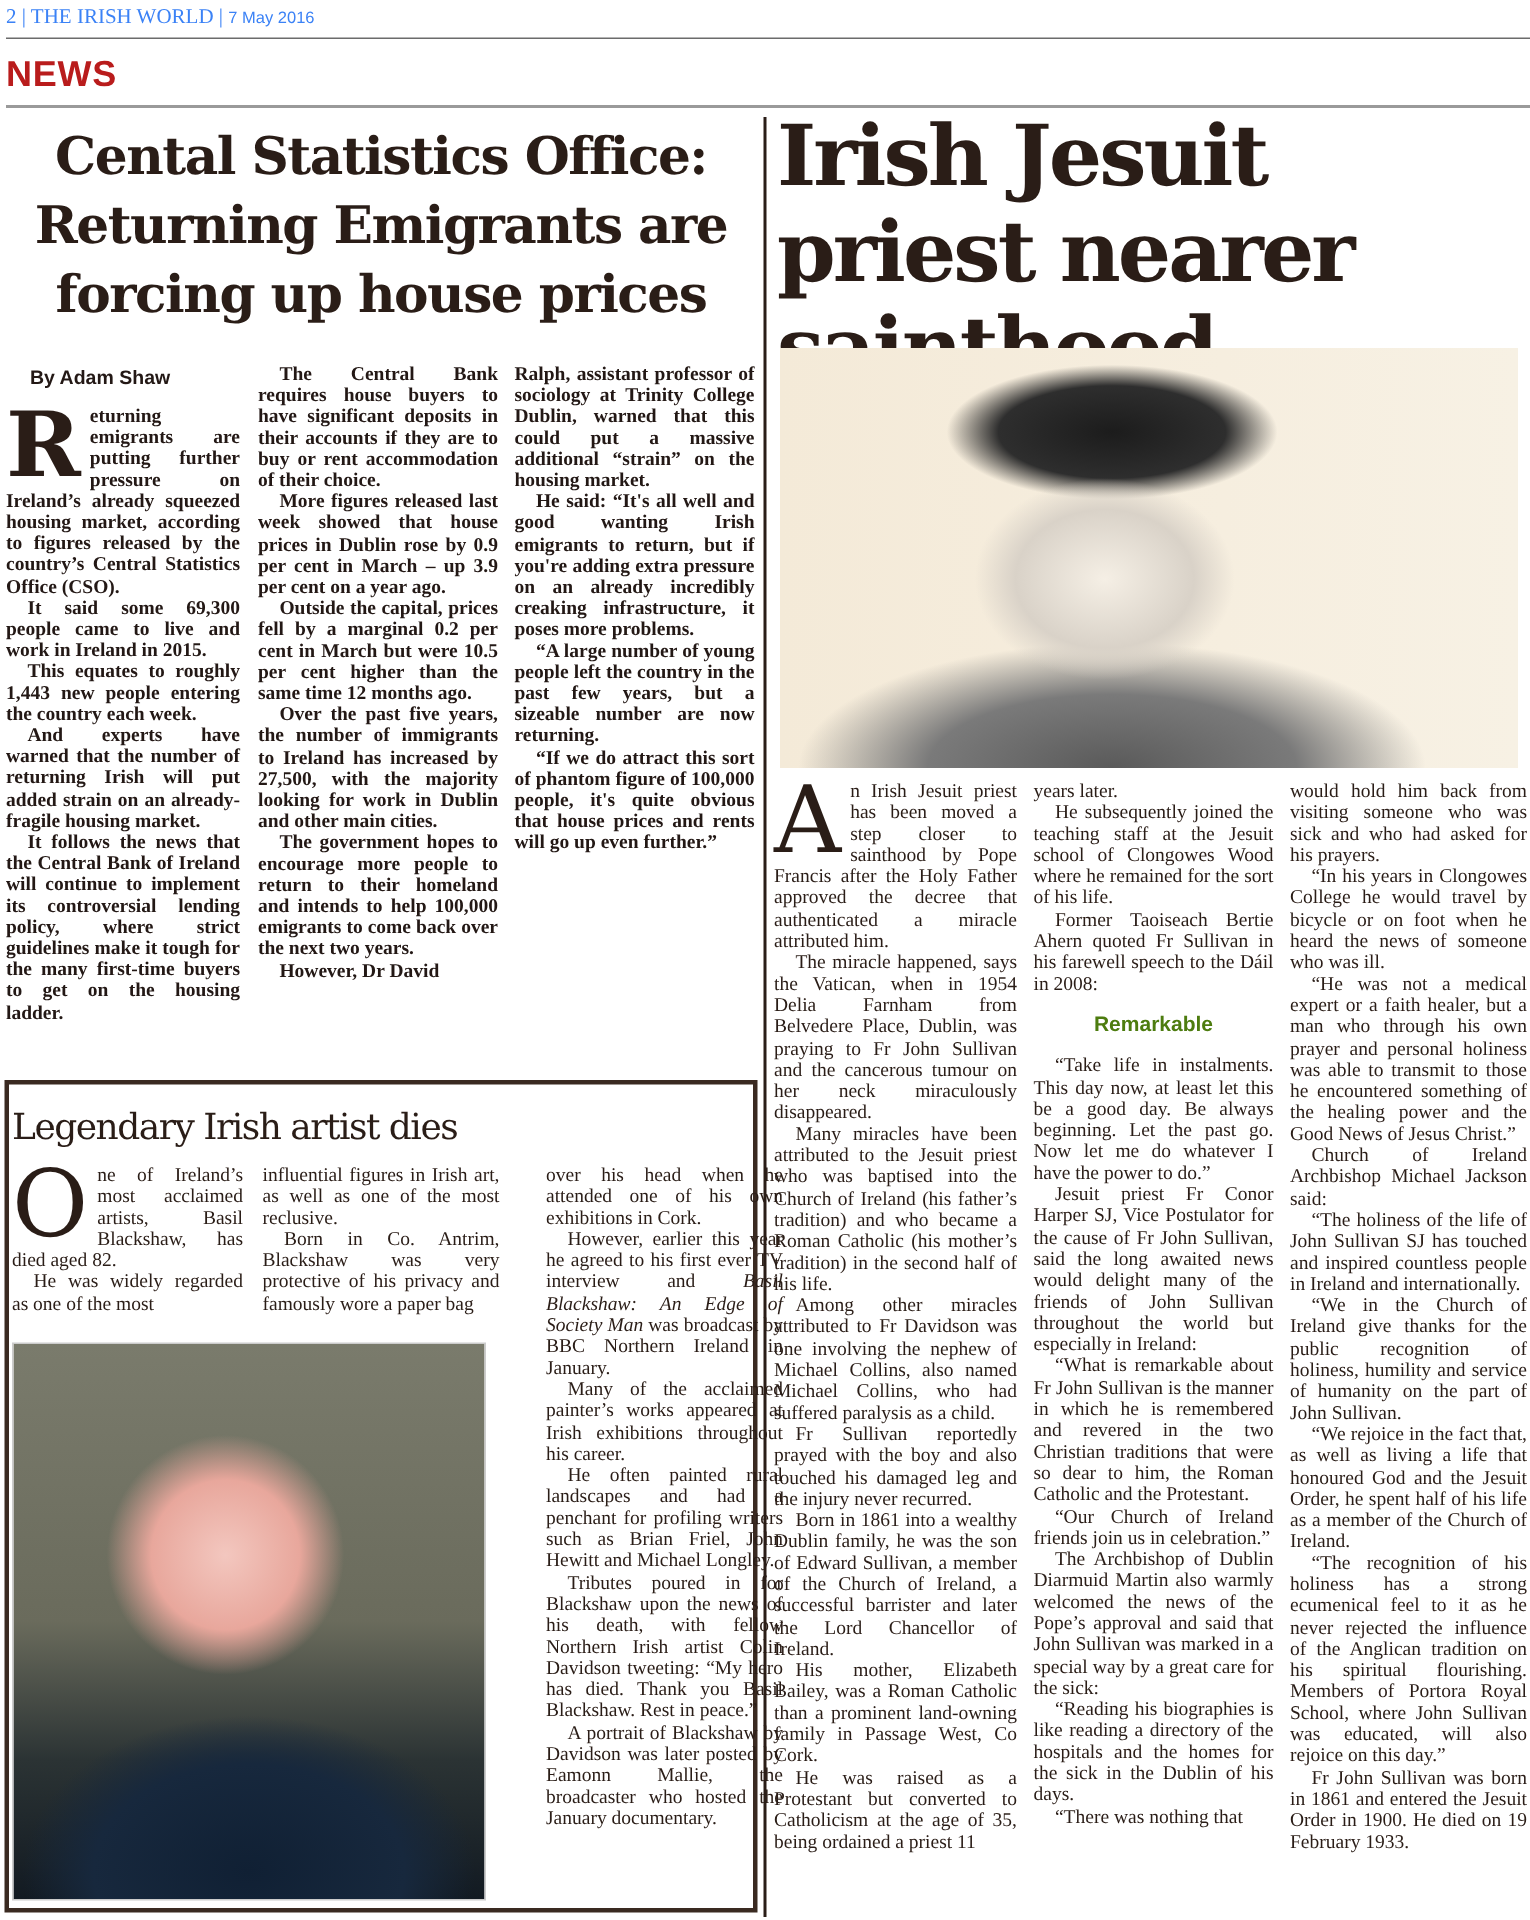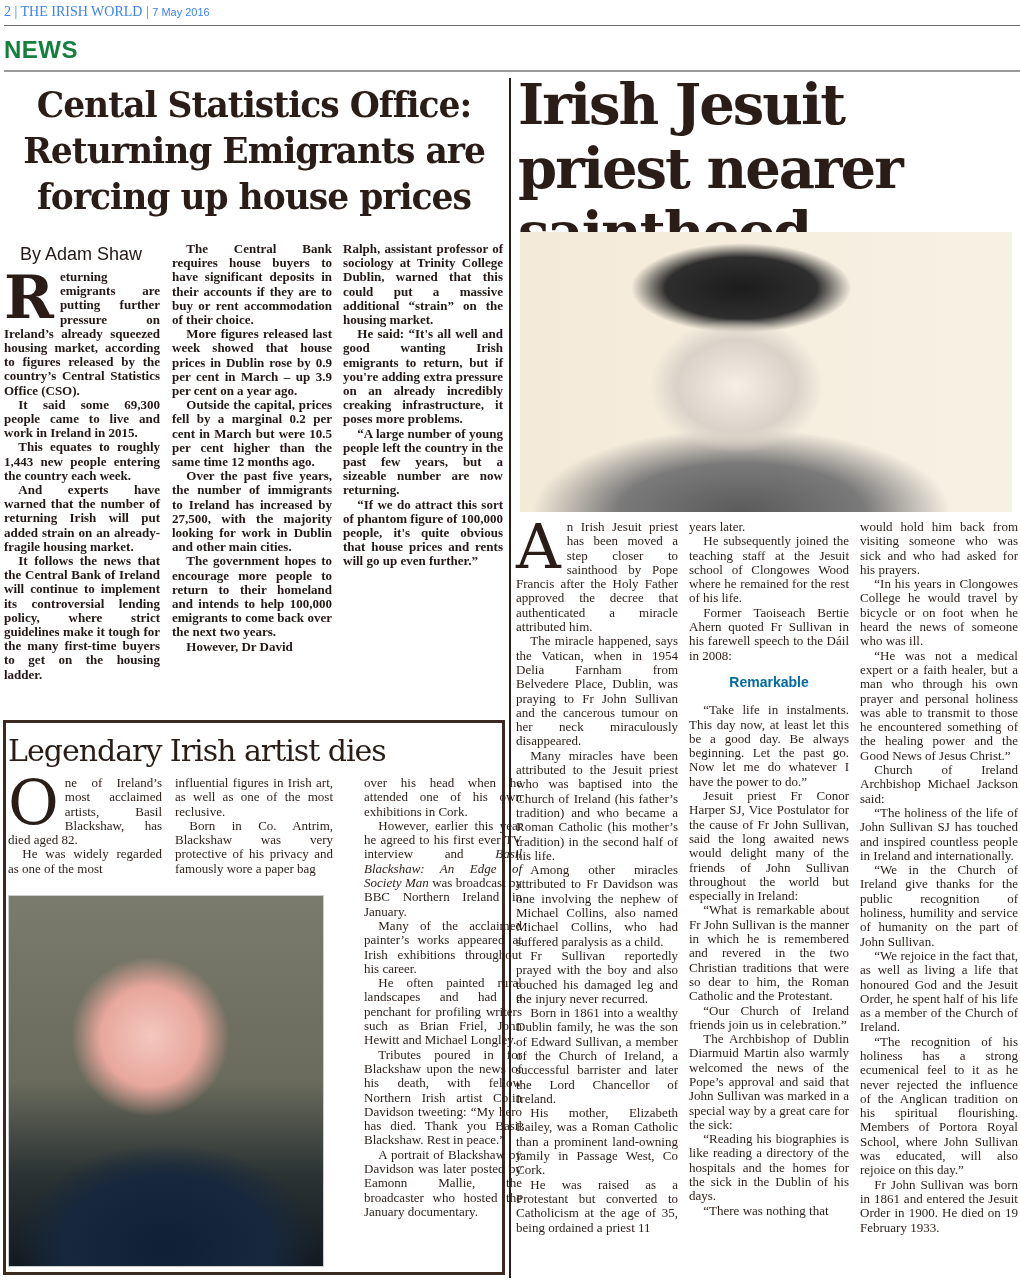--- a/index.html
+++ b/index.html
@@ -1,45 +1,45 @@
 <!DOCTYPE html>
 <html><head>
 <meta charset="utf-8">
 <style>
   html, body { margin:0; padding:0; }
   body { width:1020px; height:1280px; background:#ffffff; position:relative; overflow:hidden; color:#2a1d17; font-family:"DejaVu Serif", serif; }
   .abs { position:absolute; }
   .folio { left:4px; top:4px; font-family:"Liberation Serif", serif; font-size:14px; color:#3b82f6; white-space:nowrap; }
   .folio .date { font-family:"Liberation Sans", sans-serif; font-size:11px; }
   .rule1 { left:4px; top:25px; width:1016px; height:1px; background:#6b6b6b; }
-  .section { left:4px; top:36px; font-family:"Liberation Sans", sans-serif; font-weight:bold; font-size:24px; color:#15803d; letter-spacing:0.5px; }
+  .section { left:4px; top:36px; font-family:"Liberation Sans", sans-serif; font-weight:bold; font-size:24px; color:#b91c1c; letter-spacing:0.5px; }
   .rule2 { left:4px; top:70px; width:1016px; height:2px; background:#9a9a9a; }
   .vrule { left:509px; top:78px; width:2px; height:1200px; background:#2a1d17; }
   .h1 { left:4px; top:82px; width:500px; text-align:center; font-family:"DejaVu Serif", serif; font-weight:bold; font-size:34.5px; line-height:46px; color:#2a1d17; letter-spacing:-1px; }
   .h2 { left:518px; top:72px; width:500px; font-family:"DejaVu Serif", serif; font-weight:bold; font-size:56px; line-height:64px; color:#2a1d17; letter-spacing:-2px; }
-  .byline { left:4px; top:244px; font-family:"Liberation Sans", sans-serif; font-weight:normal; font-size:18px; color:#231815;padding-left:16px; }
+  .byline { left:4px; top:244px; font-family:"Liberation Sans", sans-serif; font-weight:bold; font-size:13px; color:#231815;padding-left:16px; }
   .col { font-size:11.3px; line-height:14.4px; text-align:justify; }
   .col p { margin:0; text-indent:1.1em; }
   .col p.first { text-indent:0; }
   .bold { font-weight:bold; font-family:"Liberation Serif", serif; font-size:13px; line-height:14.2px; color:#231815; }
   .serif { font-family:"Liberation Serif", serif; font-size:13px; line-height:14.3px; color:#2a1d17; }
   .dropcap { float:left; font-family:"DejaVu Serif", serif; font-weight:bold; font-size:60px; line-height:50px; margin:2px 6px 0 0; color:#2a1d17; }
   .dropcap.light { font-weight:normal; font-size:62px; }
   .box { left:3px; top:720px; width:502px; height:555px; border:3px solid #3a2a21; box-sizing:border-box; }
-  .h3 { left:8px; top:728px; width:495px; font-family:"DejaVu Serif", serif; font-size:30px; line-height:46px; color:#2a1d17; letter-spacing:-1px; }
+  .h3 { left:8px; top:728px; width:495px; font-family:"DejaVu Serif", serif; font-size:24px; line-height:46px; color:#2a1d17; letter-spacing:-1px; }
   .photo1 { left:8px; top:895px; width:316px; height:372px; overflow:hidden; border:1px solid #ccc; box-sizing:border-box;
     background: radial-gradient(ellipse 35% 30% at 45% 38%, #f3c7bf 0%, #e8a79c 45%, rgba(232,167,156,0) 72%),
                 radial-gradient(ellipse 60% 35% at 50% 95%, #102034 0%, #17283d 55%, rgba(20,35,50,0) 80%),
                 linear-gradient(180deg, #7a7b6c 0%, #6a6b5c 50%, #2b3334 75%, #121a22 100%); }
   .photo2 { left:520px; top:232px; width:492px; height:280px; overflow:hidden;
     background: radial-gradient(ellipse 22% 30% at 44% 55%, #f5efe5 0%, #d9d2c8 55%, rgba(200,195,185,0) 80%),
                 radial-gradient(ellipse 28% 20% at 45% 20%, #1c1c1c 0%, #2e2e2e 55%, rgba(40,40,40,0) 80%),
                 radial-gradient(ellipse 50% 35% at 45% 100%, #5a5a5a 0%, #7a7a7a 50%, rgba(120,120,120,0) 85%),
                 linear-gradient(90deg, #f4ead8 0%, #f6eedf 60%, #f7f1e4 100%); }
-  .subhead { font-family:"Liberation Sans", sans-serif; font-weight:bold; font-size:14px; text-align:center; margin:12px 0 14px 0; color:#0369a1; }
+  .subhead { font-family:"Liberation Sans", sans-serif; font-weight:bold; font-size:14px; text-align:center; margin:12px 0 14px 0; color:#4d7c0f; }
 </style>
 </head>
 <body>
 
 <div class="abs folio">
   <span>2</span> |
   <span>THE IRISH WORLD</span> |
   <span class="date">7 May 2016</span>
 </div>
 <div class="abs rule1"></div>
@@ -100,21 +100,21 @@
   <p>The miracle happened, says the Vatican, when in 1954 Delia Farnham from Belvedere Place, Dublin, was praying to Fr John Sullivan and the cancerous tumour on her neck miraculously disappeared.</p>
     <p>Many miracles have been attributed to the Jesuit priest who was baptised into the Church of Ireland (his father’s tradition) and who became a Roman Catholic (his mother’s tradition) in the second half of his life.</p>
     <p>Among other miracles attributed to Fr Davidson was one involving the nephew of Michael Collins, also named Michael Collins, who had suffered paralysis as a child.</p>
     <p>Fr Sullivan reportedly prayed with the boy and also touched his damaged leg and the injury never recurred.</p>
     <p>Born in 1861 into a wealthy Dublin family, he was the son of Edward Sullivan, a member of the Church of Ireland, a successful barrister and later the Lord Chancellor of Ireland.</p>
     <p>His mother, Elizabeth Bailey, was a Roman Catholic than a prominent land-owning family in Passage West, Co Cork.</p>
     <p>He was raised as a Protestant but converted to Catholicism at the age of 35, being ordained a priest 11</p>
 </div>
 <div class="abs col serif" style="left:689px;top:520px;width:160px;">
   <p class="first">years later.</p>
-    <p>He subsequently joined the teaching staff at the Jesuit school of Clongowes Wood where he remained for the rest of his life.</p>
+    <p>He subsequently joined the teaching staff at the Jesuit school of Clongowes Wood where he remained for the sort of his life.</p>
     <p>Former Taoiseach Bertie Ahern quoted Fr Sullivan in his farewell speech to the Dáil in 2008:</p>
   <div class="subhead">Remarkable</div>
   <p>“Take life in instalments. This day now, at least let this be a good day. Be always beginning. Let the past go. Now let me do whatever I have the power to do.”</p>
     <p>Jesuit priest Fr Conor Harper SJ, Vice Postulator for the cause of Fr John Sullivan, said the long awaited news would delight many of the friends of John Sullivan throughout the world but especially in Ireland:</p>
     <p>“What is remarkable about Fr John Sullivan is the manner in which he is remembered and revered in the two Christian traditions that were so dear to him, the Roman Catholic and the Protestant.</p>
     <p>“Our Church of Ireland friends join us in celebration.”</p>
     <p>The Archbishop of Dublin Diarmuid Martin also warmly welcomed the news of the Pope’s approval and said that John Sullivan was marked in a special way by a great care for the sick:</p>
     <p>“Reading his biographies is like reading a directory of the hospitals and the homes for the sick in the Dublin of his days.</p>
     <p>“There was nothing that</p>
 </div>

